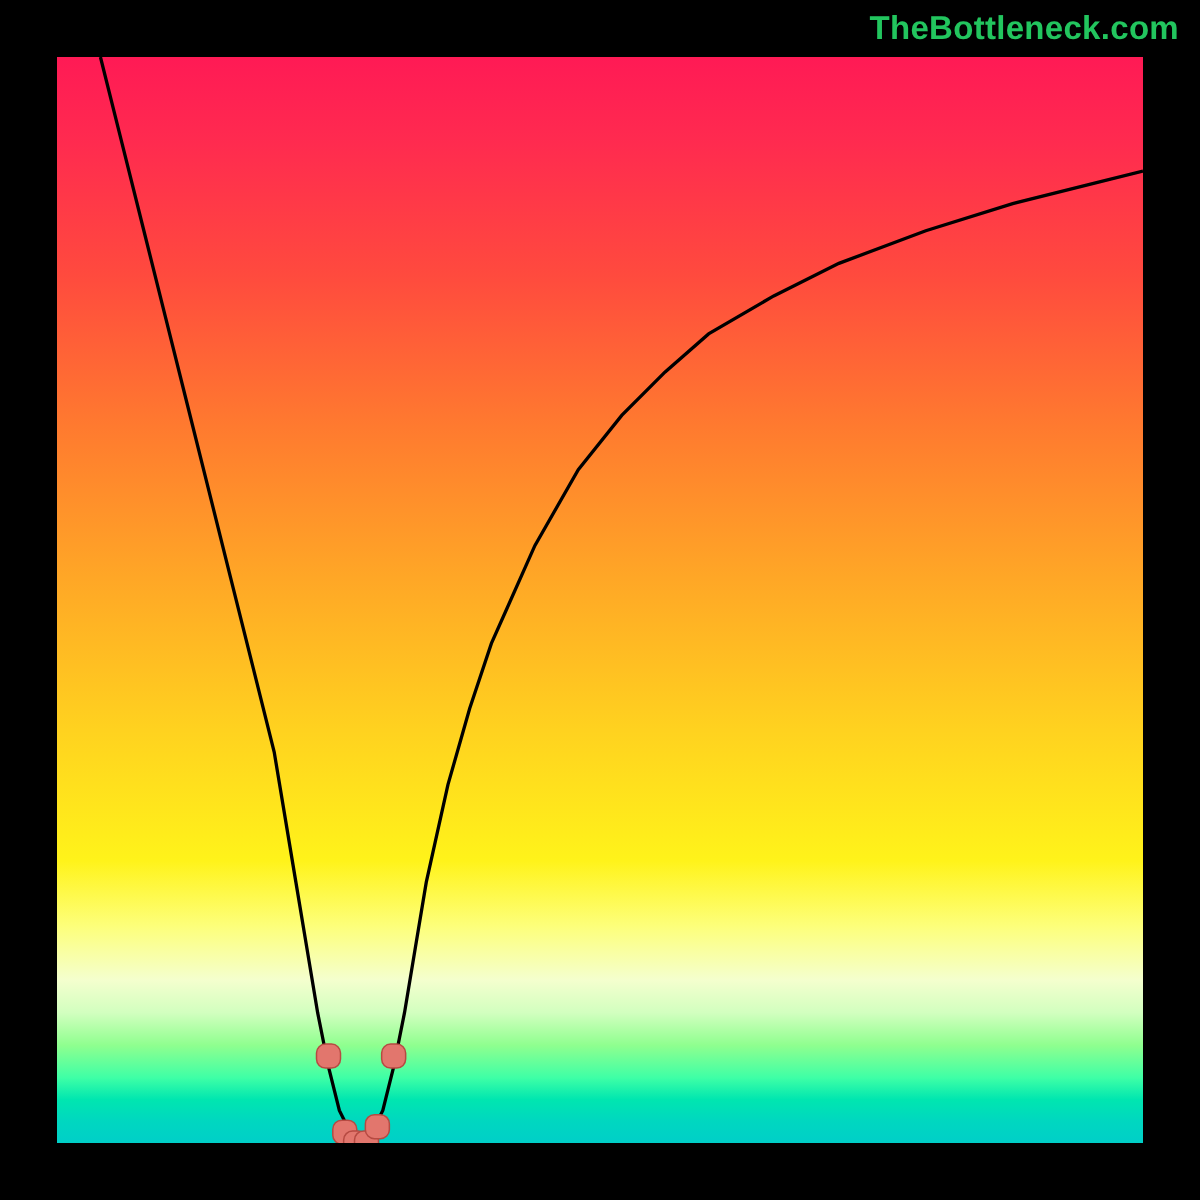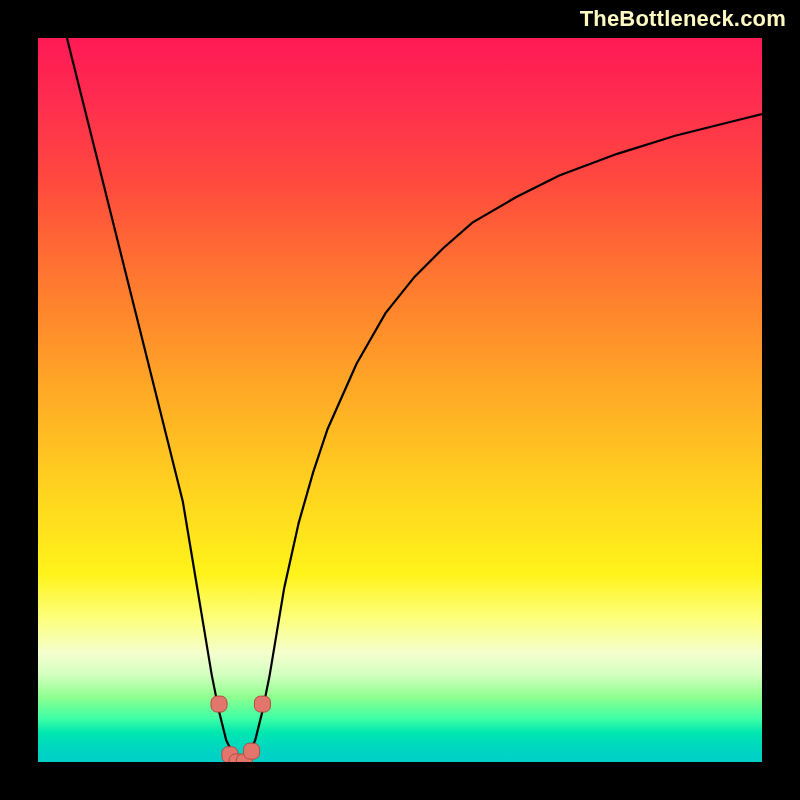--- a/index.html
+++ b/index.html
@@ -47,21 +47,21 @@
   }
   .svg-layer {
     position: absolute;
     left: 0;
     top: 0;
   }
   .watermark {
     position: absolute;
     top: 6px;
     right: 14px;
-    color: #fef9c3;
+    color: #22c55e;
     font-size: 22px;
     font-weight: 600;
     letter-spacing: 0.2px;
   }
 </style>
 </head>
 <body>
 
 <div class="frame">
   <div class="plot-area">

